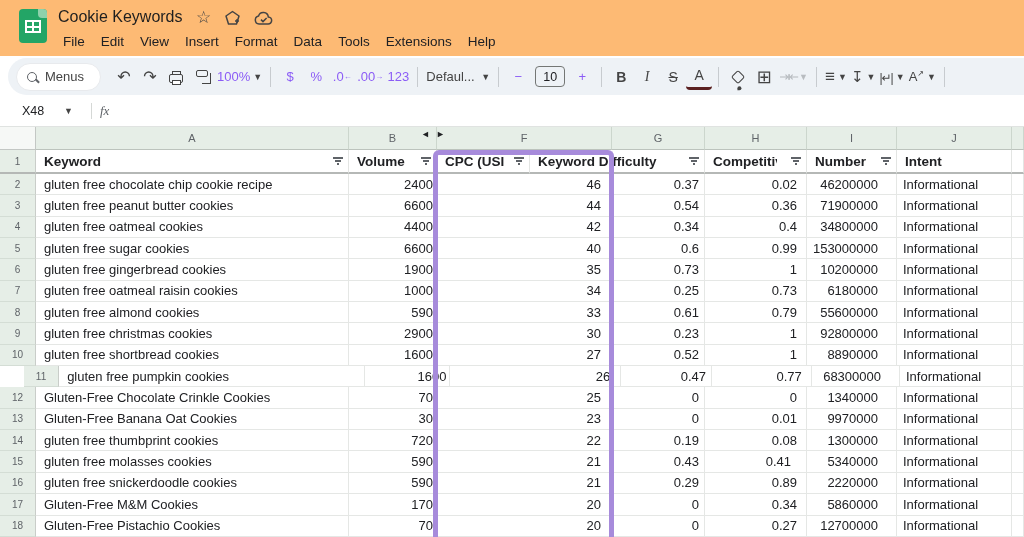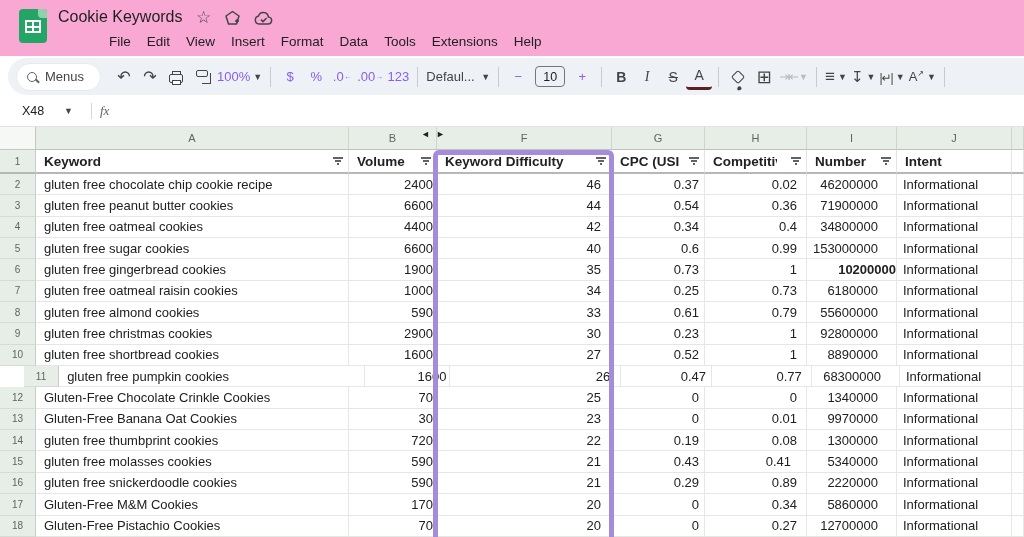--- a/index.html
+++ b/index.html
@@ -1,32 +1,32 @@
 <!DOCTYPE html>
 <html><head>
 <meta charset="utf-8">
 <style>
   * { margin:0; padding:0; box-sizing:border-box; }
   html,body { width:1024px; height:537px; overflow:hidden; background:#fff;
               font-family:"Liberation Sans", sans-serif; color:#202124; }
   .app { position:relative; width:1024px; height:537px; }
 
   
-  .titlebar { position:absolute; top:0; left:0; width:1024px; height:56px; background:#f9a8d4; }
+  .titlebar { position:absolute; top:0; left:0; width:1024px; height:56px; background:#fdba74; }
   .logo { position:absolute; left:19px; top:9px; width:28px; height:34px; }
   .logo .sheet-body { position:absolute; inset:0; background:#23a566; border-radius:4px; }
   .logo .fold { position:absolute; right:0; top:0; width:9px; height:9px; background:#8ed1ab; border-radius:0 4px 0 4px; }
   .logo .grid-glyph { position:absolute; left:6px; top:11px; width:16px; height:13px; border:2px solid #fff; }
   .logo .grid-glyph::before { content:""; position:absolute; left:50%; top:0; bottom:0; width:2px; background:#fff; transform:translateX(-50%); }
   .logo .grid-glyph::after { content:""; position:absolute; top:50%; left:0; right:0; height:2px; background:#fff; transform:translateY(-50%); }
   .doc-title { position:absolute; left:58px; top:8px; font-size:16px; color:#1f1f1f; }
   .title-icons { position:absolute; left:196px; top:9px; display:flex; gap:13px; align-items:center; color:#444; }
   .star-g { font-size:17px; line-height:18px; }
   .badge-svg, .cloud-svg { display:block; }
-  .menubar { position:absolute; left:55px; top:32px; display:flex;margin-left:46px; }
+  .menubar { position:absolute; left:55px; top:32px; display:flex; }
   .menu-item { font-size:13.5px; color:#202124; padding:2px 8px; border-radius:4px; cursor:default; }
 
   
   .toolbar-band { position:absolute; top:58px; left:8px; width:1016px; height:37px;
                   background:#eef2f6; border-radius:19px 0 0 19px; display:flex; align-items:center; }
   .tb { display:flex; align-items:center; gap:0; }
   .tool { display:flex; align-items:center; justify-content:center; min-width:26px; height:26px;
           font-size:14px; color:#444; border-radius:4px; padding:0 2px; }
   .sep { width:1px; height:20px; background:#c7cbcf; margin:0 6px; }
   .search-pill { display:flex; align-items:center; gap:8px; background:#fff; border-radius:16px;
@@ -250,30 +250,30 @@
           </span>
         </div>
         <div class="hcell ar" style="width: 88px; padding-left: 8px;">
           <span class="htxt">Volume</span>
           <span class="filter-ic">
             <i></i>
             <i></i>
             <i></i>
           </span>
         </div>
+        <div class="hcell ar" style="width: 93px; padding-left: 8px;">
+          <span class="htxt">CPC (USI</span>
+          <span class="filter-ic">
+            <i></i>
+            <i></i>
+            <i></i>
+          </span>
+        </div>
         <div class="hcell ar" style="width: 175px; padding-left: 8px;">
           <span class="htxt">Keyword Difficulty</span>
-          <span class="filter-ic">
-            <i></i>
-            <i></i>
-            <i></i>
-          </span>
-        </div>
-        <div class="hcell ar" style="width: 93px; padding-left: 8px;">
-          <span class="htxt">CPC (USI</span>
           <span class="filter-ic">
             <i></i>
             <i></i>
             <i></i>
           </span>
         </div>
         <div class="hcell ar" style="width: 102px; padding-left: 8px; gap: 10px;">
           <span class="htxt">Competitiv</span>
           <span class="filter-ic">
             <i></i>
@@ -339,21 +339,21 @@
           <div class="dcell al" style="width: 115px; padding-left: 6px;">Informational</div>
           <div class="dcell" style="width: 12px;"></div>
         </div>
         <div class="drow">
           <div class="gut" style="width: 36px;">6</div>
           <div class="dcell al" style="width: 313px; padding-left: 8px;">gluten free gingerbread cookies</div>
           <div class="dcell ar" style="width: 88px; padding-right: 3px;">1900</div>
           <div class="dcell ar" style="width: 175px; padding-right: 10px;">35</div>
           <div class="dcell ar" style="width: 93px; padding-right: 5px;">0.73</div>
           <div class="dcell ar" style="width: 102px; padding-right: 9px;">1</div>
-          <div class="dcell ar" style="width: 90px;  font-weight: bold;">10200000</div>
+          <div class="dcell ar" style="width: 90px; padding-right: 18px;">10200000</div>
           <div class="dcell al" style="width: 115px; padding-left: 6px;">Informational</div>
           <div class="dcell" style="width: 12px;"></div>
         </div>
         <div class="drow">
           <div class="gut" style="width: 36px;">7</div>
           <div class="dcell al" style="width: 313px; padding-left: 8px;">gluten free oatmeal raisin cookies</div>
           <div class="dcell ar" style="width: 88px; padding-right: 3px;">1000</div>
           <div class="dcell ar" style="width: 175px; padding-right: 10px;">34</div>
           <div class="dcell ar" style="width: 93px; padding-right: 5px;">0.25</div>
           <div class="dcell ar" style="width: 102px; padding-right: 9px;">0.73</div>

